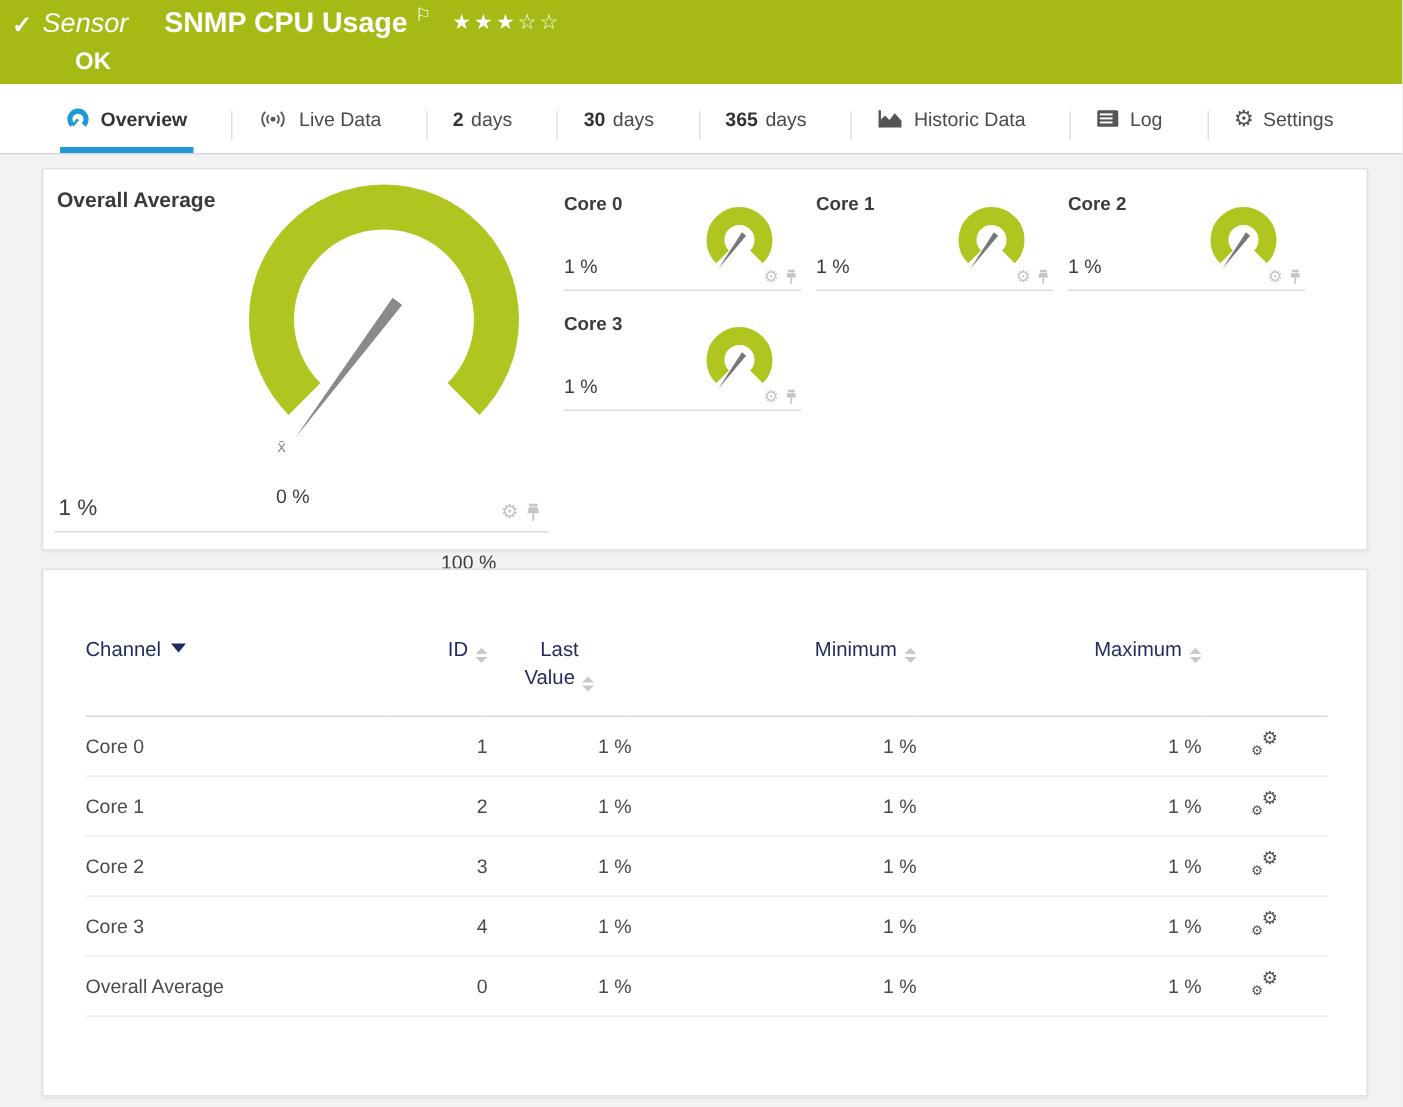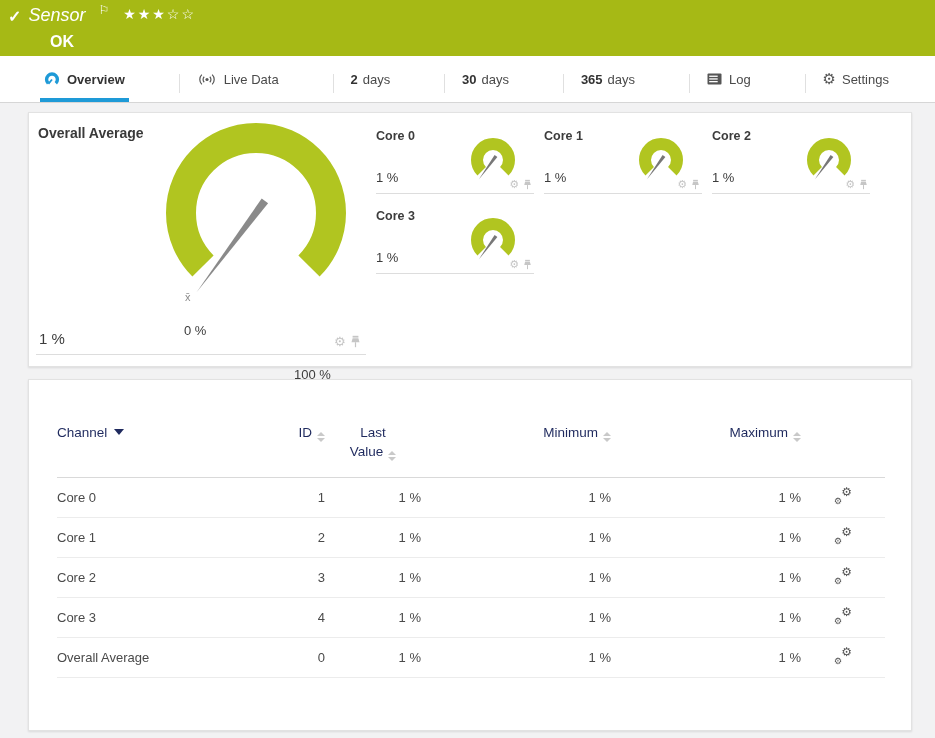--- a/index.html
+++ b/index.html
@@ -6,21 +6,21 @@
   html,body { background:#e9e9ea; }
   .page {
     position:relative; width:935px; height:738px; margin:0 auto;
     background:#f2f2f3; font-family:"Liberation Sans", sans-serif; overflow:hidden;
   }
 
   
   .hdr { position:relative; height:56px; background:#a6b915; color:#fff; }
   .hdr-line1 { position:absolute; left:8px; top:5px; display:flex; align-items:baseline; }
   .check { font-size:16px; font-weight:bold; margin-right:7px; position:relative; top:1px; }
-  .kind { font-style:italic; font-size:18px; margin-right:8px; }
+  .kind { font-style:italic; font-size:18px; margin-right:24px; }
   .title { font-size:19px; font-weight:bold; }
   .flag { font-size:12px; margin-left:5px; position:relative; top:-7px; }
   .stars { font-size:14px; letter-spacing:2px; margin-left:14px; position:relative; top:-2px; }
   .status-ok { position:absolute; left:50px; top:33px; font-size:16px; font-weight:bold; }
 
   
   .tabbar {
     display:flex; justify-content:space-between; align-items:stretch;
     height:47px; padding:0 42px 0 40px; background:#fff; border-bottom:1px solid #d6d6d6;
   }
@@ -99,20 +99,21 @@
 </style>
 </head>
 <body>
 
 <div class="page">
 
   <div class="hdr">
     <div class="hdr-line1">
       <span class="check">✓</span>
       <span class="kind">Sensor</span>
+      <span class="title">SNMP CPU Usage</span>
       <span class="flag">⚐</span>
       <span class="stars">★★★☆☆</span>
     </div>
     <div class="status-ok">OK</div>
   </div>
 
   <div class="tabbar">
     <div class="tab active">
       <span class="ticon">
         <svg width="16" height="15" viewBox="0 0 16 15">
@@ -138,20 +139,29 @@
       <span class="tab-num">2</span>
       <span>days</span>
     </div>
     <div class="tab">
       <span class="tab-num">30</span>
       <span>days</span>
     </div>
     <div class="tab">
       <span class="tab-num">365</span>
       <span>days</span>
+    </div>
+    <div class="tab">
+      <span class="ticon">
+        <svg width="17" height="14" viewBox="0 0 17 14">
+          <path d="M1.5 13V1.5" stroke="#555" stroke-width="1.6" fill="none"></path>
+          <path d="M1.5 13 1.5 8.5 5 5l3 3 3.5-4.5 4.5 5V13z" fill="#555"></path>
+        </svg>
+      </span>
+      <span>Historic Data</span>
     </div>
     <div class="tab">
       <span class="ticon">
         <svg width="15" height="12" viewBox="0 0 15 12">
           <rect x="0.5" y="0.5" width="14" height="11" rx="1" fill="#555"></rect>
           <rect x="2.2" y="2.6" width="8.5" height="1.3" fill="#fff"></rect>
           <rect x="2.2" y="5.3" width="8.5" height="1.3" fill="#fff"></rect>
           <rect x="2.2" y="8" width="8.5" height="1.3" fill="#fff"></rect>
         </svg>
       </span>

